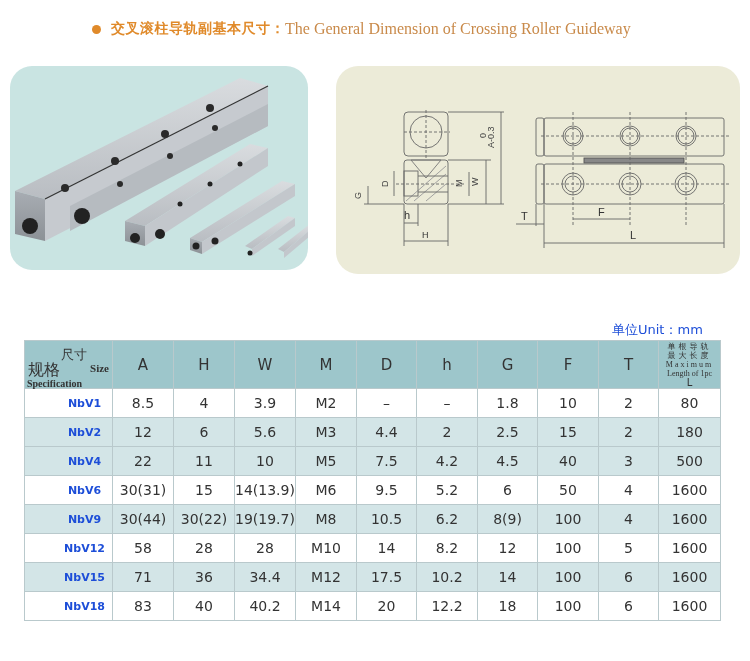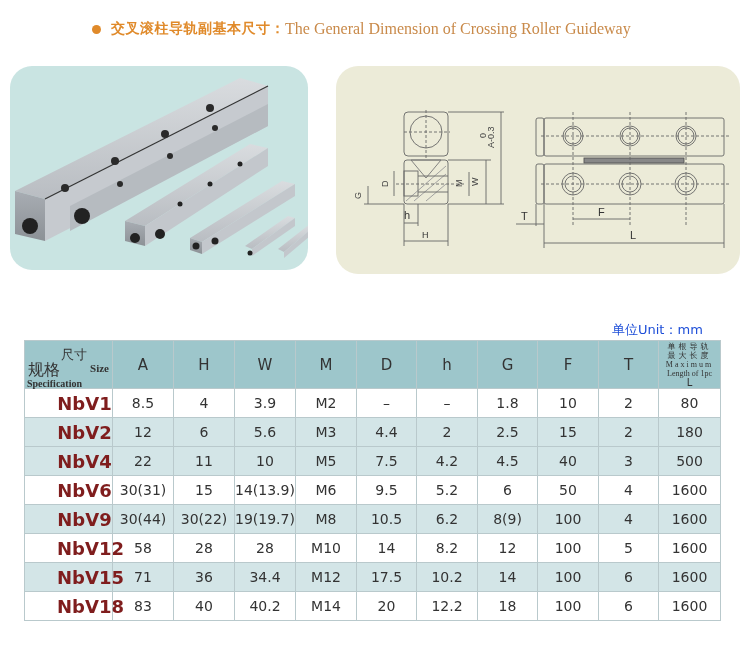--- a/index.html
+++ b/index.html
@@ -9,21 +9,21 @@
   .title .cn{color:#e08a2a;font-weight:bold;font-size:14px;letter-spacing:0.5px;}
   .title .en{color:#c98a4a;font-family:"Liberation Serif","DejaVu Serif",serif;font-size:16px;}
   .photo-panel{position:absolute;left:10px;top:66px;width:298px;height:204px;background:#c9e4e2;border-radius:22px;overflow:hidden;}
   .drawing-panel{position:absolute;left:336px;top:66px;width:404px;height:208px;background:#ecebd8;border-radius:22px;overflow:hidden;}
   .unit{position:absolute;left:612px;top:321px;font-size:13px;color:#1d4ed8;white-space:nowrap;}
   table.spec{position:absolute;left:24px;top:340px;border-collapse:collapse;table-layout:fixed;width:696px;}
   table.spec td,table.spec th{border:1px solid #b9c9cc;text-align:center;padding:0;font-weight:normal;color:#333;font-size:14px;}
   table.spec thead th{background:#9dc6cb;height:47px;font-size:15px;color:#333;}
   table.spec tbody tr{height:29px;}
   table.spec tbody tr.alt td{background:#d3e5e7;}
-  table.spec tbody td.spec-name{font-weight:bold;color:#7f1d1d;font-size:18px;padding-left:32px;}
+  table.spec tbody td.spec-name{font-weight:bold;color:#1d4ed8;font-size:11px;padding-left:32px;}
   .hdr-spec{position:relative;height:40px;}
   .hdr-spec .a{position:absolute;left:36px;top:1px;font-size:13px;}
   .hdr-spec .b{position:absolute;left:3px;top:15px;font-size:16px;}
   .hdr-spec .c{position:absolute;right:3px;top:17px;font-size:11px;font-family:"Liberation Serif",serif;font-weight:bold;}
   .hdr-spec .d{position:absolute;left:2px;top:33px;font-size:10px;font-family:Liberation Serif, serif;font-weight:bold;}
   .hdr-l{font-size:8px;line-height:9px;font-family:"Liberation Serif",serif;color:#333;}
   .hdr-l .cn{letter-spacing:3px;font-family:"DejaVu Sans",sans-serif;font-size:8px;}
   .hdr-l .big{font-size:10px;font-family:"DejaVu Sans",sans-serif;}
 </style>
 </head>

